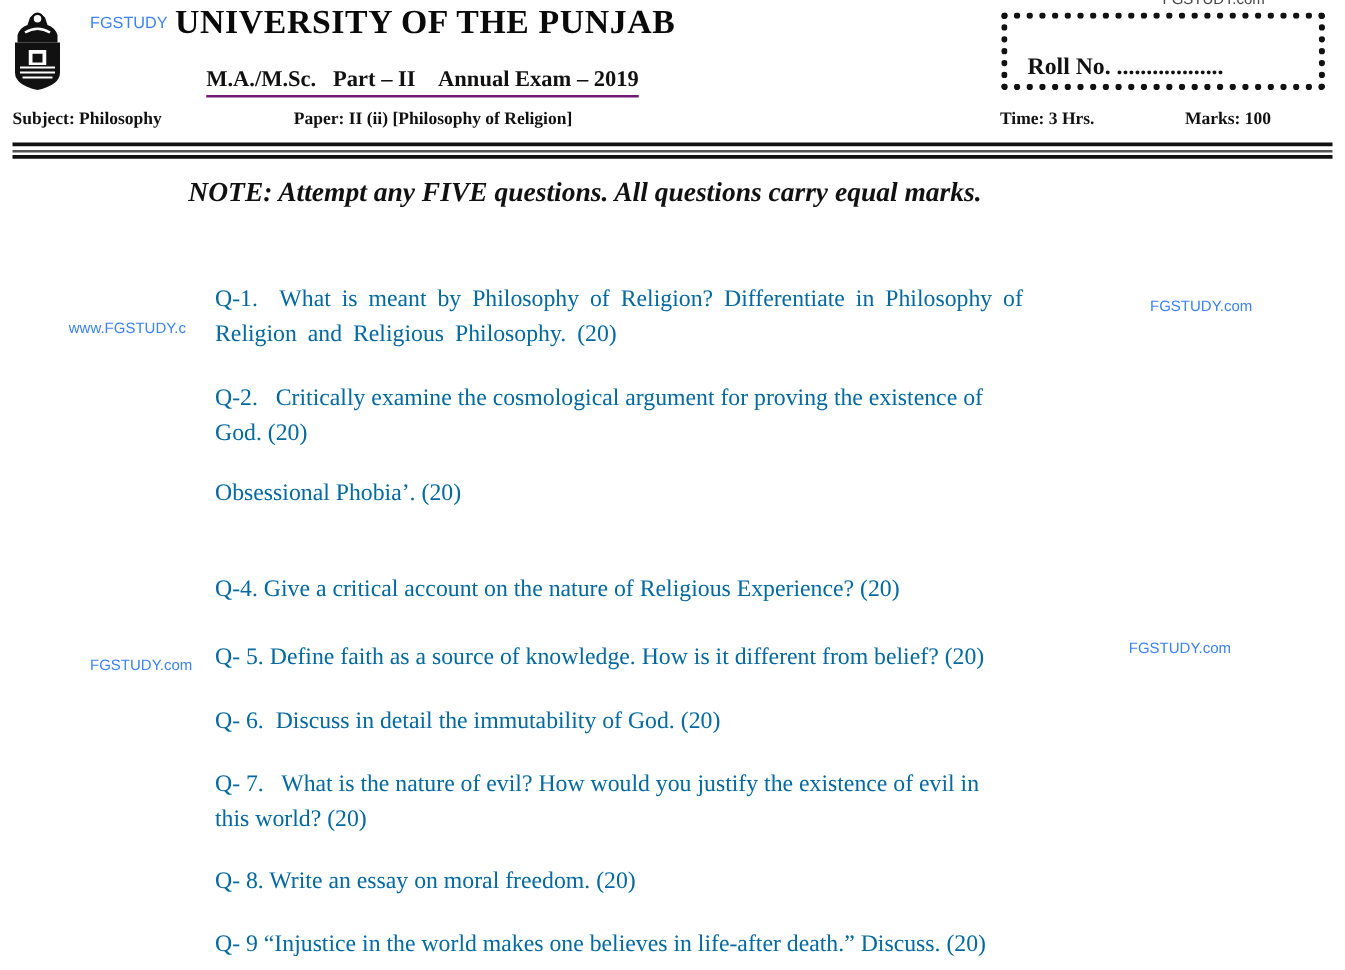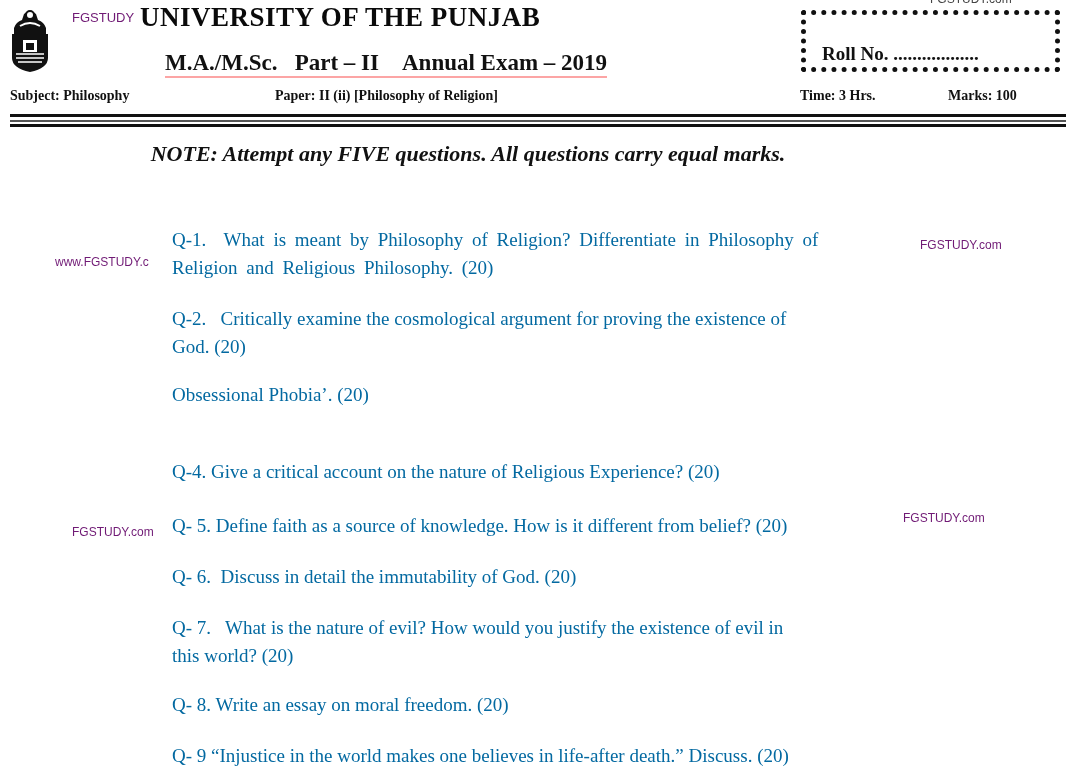--- a/index.html
+++ b/index.html
@@ -4,28 +4,28 @@
 <style>
   html, body { margin: 0; padding: 0; }
   body {
     width: 1076px; height: 776px; overflow: hidden;
     background: #ffffff; color: #111;
     position: relative;
     font-family: "Liberation Serif", "DejaVu Serif", serif;
   }
   .abs { position: absolute; }
   .logo { left: 8px; top: 8px; width: 44px; height: 66px; }
-  .wm { font-family: "Liberation Sans", "DejaVu Sans", sans-serif; font-size: 12px; color: #701a75; white-space: nowrap; }
+  .wm { font-family: "Liberation Sans", "DejaVu Sans", sans-serif; font-size: 12px; color: #3b82f6; white-space: nowrap; }
   .title {
     left: 140px; top: 2px; font-size: 27px; font-weight: bold; letter-spacing: 0.5px;
     color: #0a0a0a; white-space: nowrap; transform: scaleX(1.0);
   }
   .subtitle {
-    left: 165px; top: 50px; font-size: 23px; font-weight: bold; white-space: nowrap;
-    border-bottom: 2px solid #fca5a5; padding-bottom: 0px; line-height: 26px;
+    left: 165px; top: 50px; font-size: 18px; font-weight: bold; white-space: nowrap;
+    border-bottom: 2px solid #701a75; padding-bottom: 0px; line-height: 26px;
   }
   .subtitle span { display: inline-block; }
   .meta-row { top: 88px; font-size: 14px; font-weight: bold; white-space: nowrap; }
   .rollbox {
     left: 801px; top: 10px; width: 259px; height: 62px;
     border: 5px dotted #111; box-sizing: border-box; border-radius: 3px;
   }
   .roll-label { left: 822px; top: 43px; font-size: 19px; font-weight: bold; white-space: nowrap; }
   .rules { left: 10px; top: 114px; width: 1056px; }
   .rules div { background: #111; }
@@ -55,21 +55,21 @@
 
 <div class="abs title">UNIVERSITY OF THE PUNJAB</div>
 
 <div class="abs subtitle">
   <span>M.A./M.Sc.</span>&nbsp;&nbsp;
   <span>Part – II</span>&nbsp;&nbsp;&nbsp;
   <span>Annual Exam – 2019</span>
 </div>
 
 <div class="abs meta-row" style="left:10px;">Subject: Philosophy</div>
-<div class="abs meta-row" style="left:235px;margin-left:40px;">Paper: II (ii) [Philosophy of Religion]</div>
+<div class="abs meta-row" style="left:235px;">Paper: II (ii) [Philosophy of Religion]</div>
 <div class="abs meta-row" style="left:800px;">Time: 3 Hrs.</div>
 <div class="abs meta-row" style="left:948px;">Marks: 100</div>
 
 <div class="abs wm" style="left:930px; top:-8px; font-size:12px; color:#444;">FGSTUDY.com</div>
 <div class="abs rollbox"></div>
 <div class="abs roll-label">Roll No. ..................</div>
 
 <div class="abs rules">
   <div style="height:3px; margin-bottom:3px;"></div>
   <div style="height:2px; margin-bottom:2px; background:#555;"></div>

